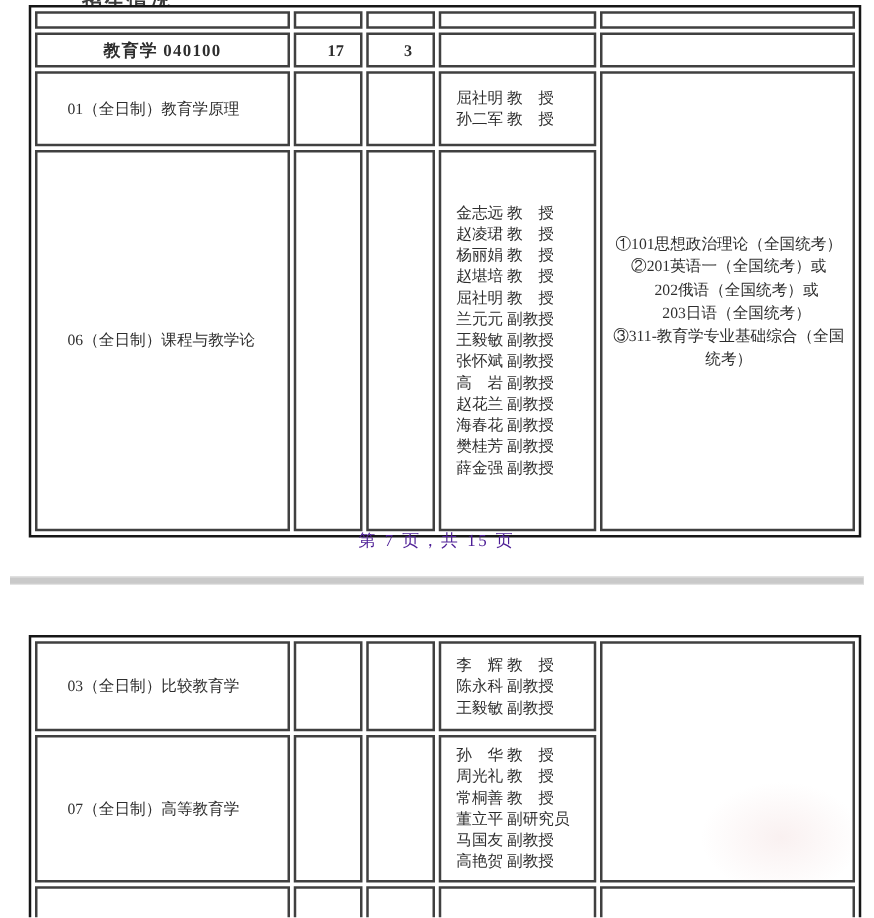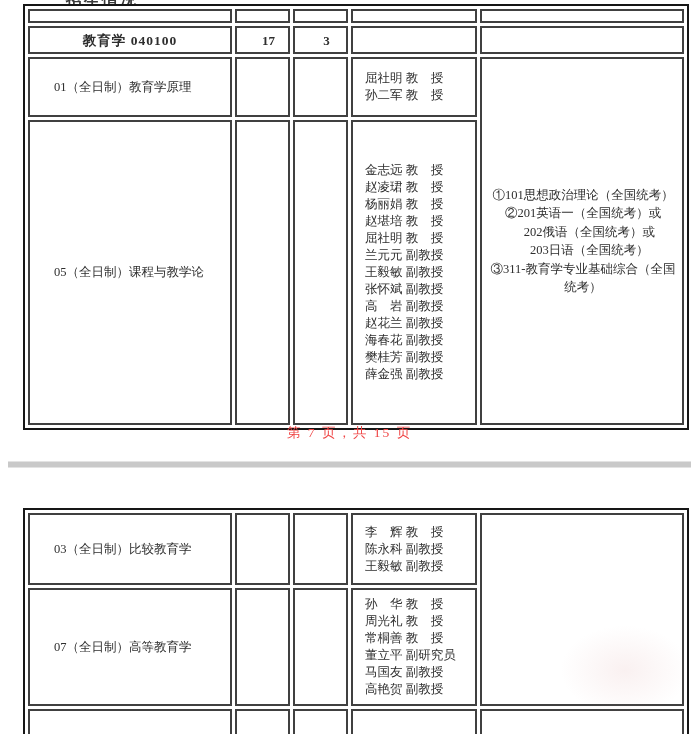--- a/index.html
+++ b/index.html
@@ -86,21 +86,21 @@
     margin-top: 24px;
   }
   .page-footer {
     position: absolute;
     top: 424px;
     left: 0;
     width: 100%;
     text-align: center;
     font-size: 13.5px;
     letter-spacing: 2px;
-    color: #ef4444;
+    color: #4c1d95;
   }
   .page-break-bar {
     position: absolute;
     top: 461px;
     left: 8px;
     width: 683px;
     height: 5px;
     background: #c9c9c9;
     border-top: 1px solid #e3e3e3;
     border-bottom: 1px solid #e3e3e3;
@@ -151,21 +151,21 @@
       <td></td>
       <td class="faculty-cell">屈社明 教　授
 孙二军 教　授</td>
       <td class="exam-cell" rowspan="2">①101思想政治理论（全国统考）
 ②201英语一（全国统考）或
 　202俄语（全国统考）或
 　203日语（全国统考）
 ③311-教育学专业基础综合（全国统考）</td>
     </tr>
     <tr class="h-row02">
-      <td class="program-cell">05（全日制）课程与教学论</td>
+      <td class="program-cell">06（全日制）课程与教学论</td>
       <td></td>
       <td></td>
       <td class="faculty-cell">金志远 教　授
 赵凌珺 教　授
 杨丽娟 教　授
 赵堪培 教　授
 屈社明 教　授
 兰元元 副教授
 王毅敏 副教授
 张怀斌 副教授

